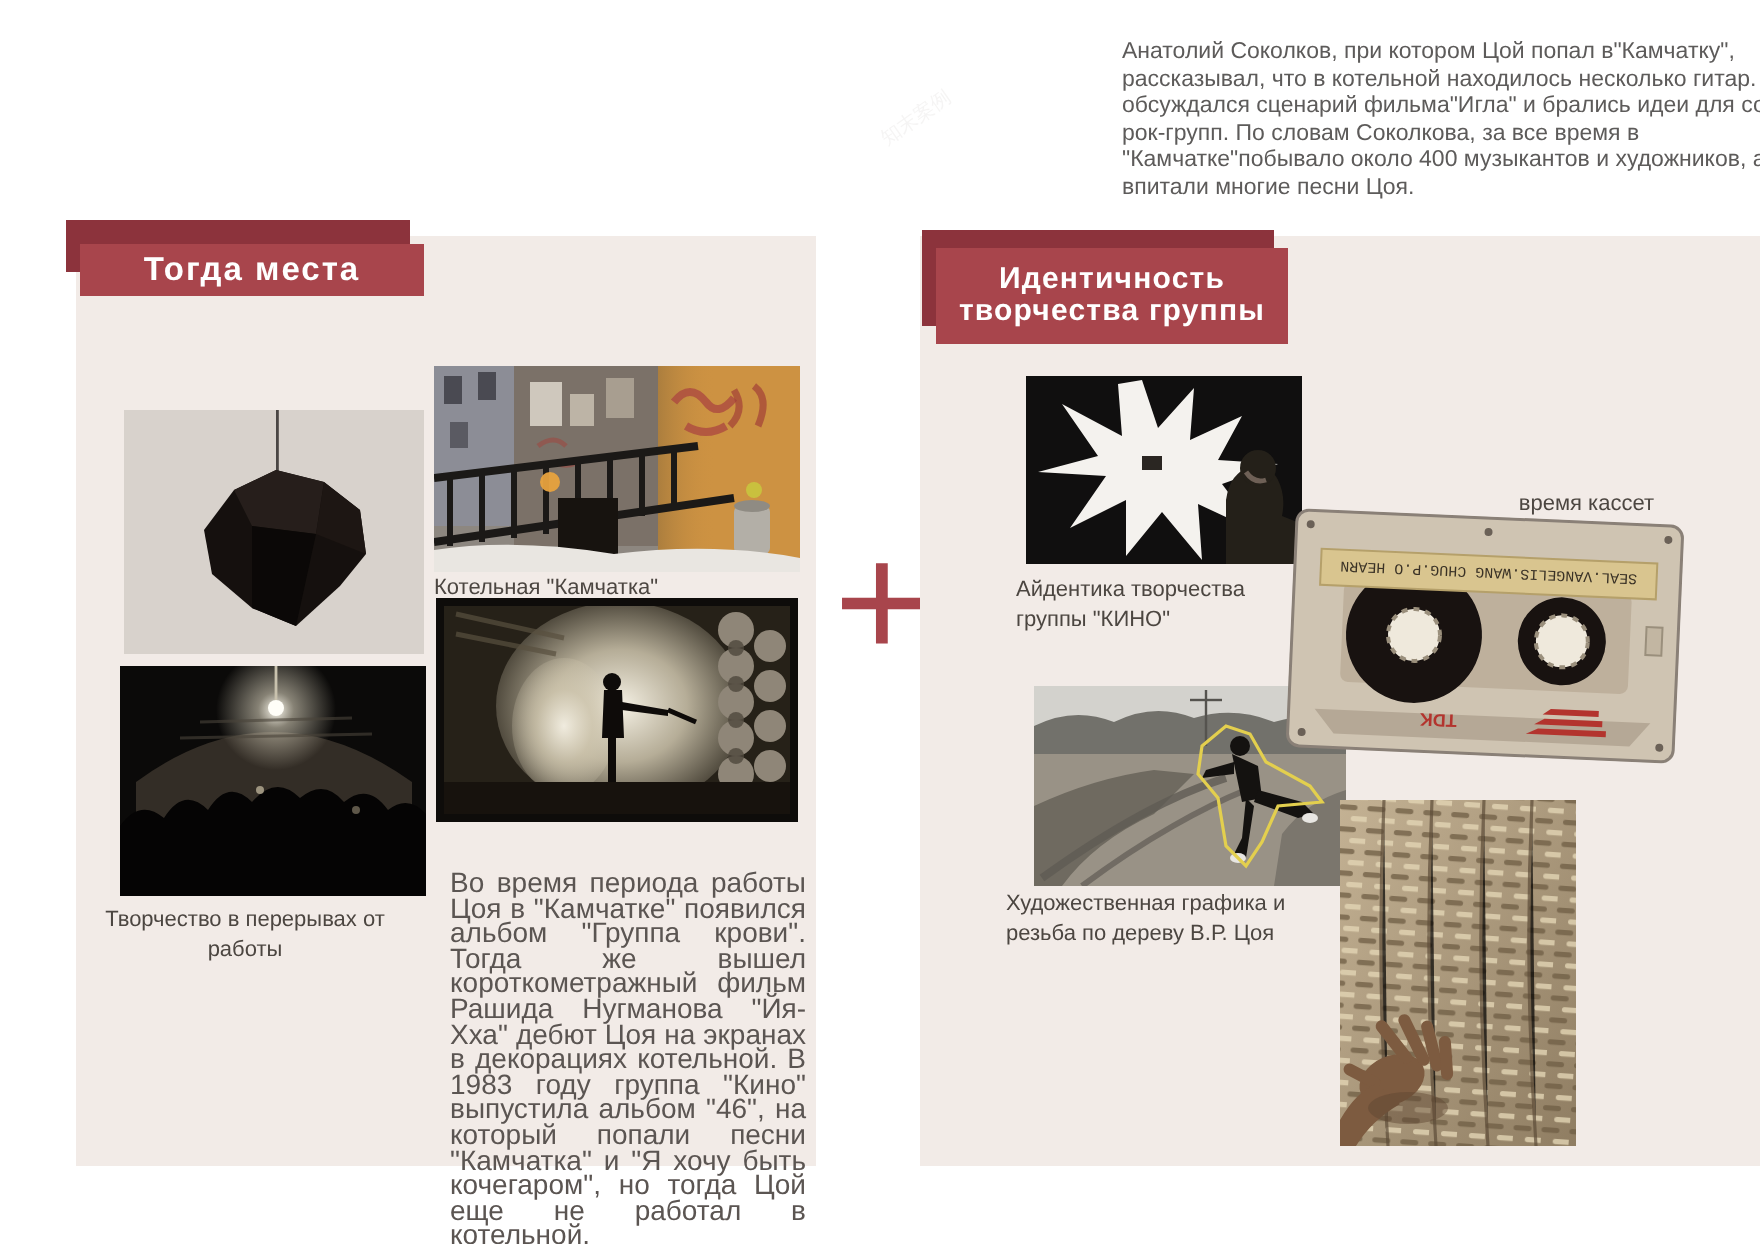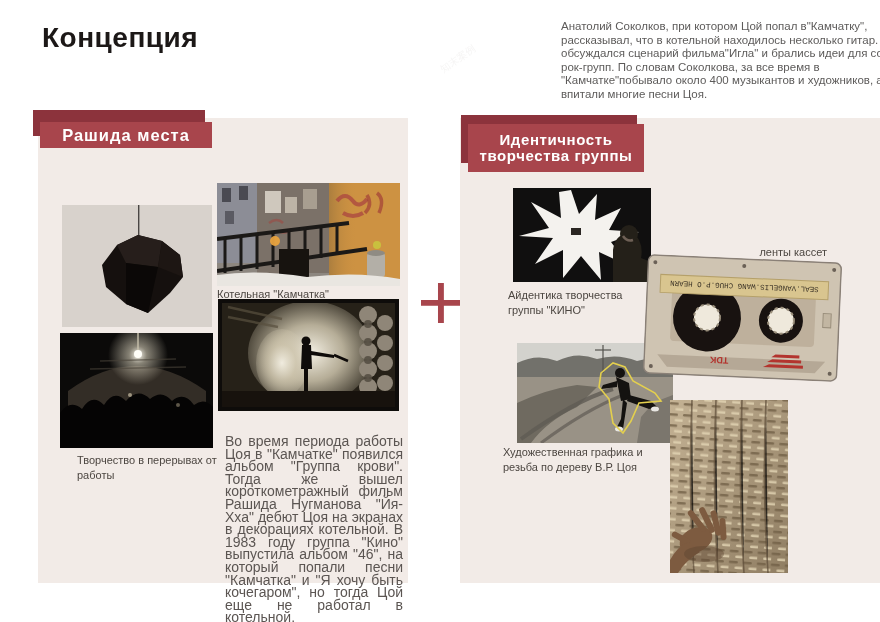--- a/index.html
+++ b/index.html
@@ -27,34 +27,33 @@
         font-size:82px;font-weight:400;line-height:80px;text-align:center;}
   .framed{border:4px solid #0e0c0a;}
   .wm{position:absolute;font-size:10px;color:#8a7f7a;opacity:.08;transform:rotate(-35deg);
         white-space:nowrap;pointer-events:none;}
 </style>
 </head>
 <body>
 
 <div class="page">
 
-  <div class="page-title">Концепция</div>
   <div class="intro-text">Анатолий Соколков, при котором Цой попал в"Камчатку", рассказывал, что в котельной находилось несколько гитар. Там обсуждался сценарий фильма"Игла" и брались идеи для создания рок-групп. По словам Соколкова, за все время в "Камчатке"побывало около 400 музыкантов и художников, а стены впитали многие песни Цоя.</div>
 
   <span class="wm" style="left:110px;top:160px">知末案例</span>
   <span class="wm" style="left:330px;top:160px">知末案例</span>
   <span class="wm" style="left:700px;top:165px">知末案例</span>
   <span class="wm" style="left:838px;top:172px">知末案例</span>
   <span class="wm" style="left:52px;top:385px">知末案例</span>
   <span class="wm" style="left:848px;top:358px">知末案例</span>
   <span class="wm" style="left:132px;top:552px">知末案例</span>
   <span class="wm" style="left:438px;top:52px">知末案例</span>
 
   <div class="panel panel-left">
-    <div class="banner banner-left">Рашида места</div>
+    <div class="banner banner-left">Тогда места</div>
 
     <div class="photo" style="left:24px;top:87px">
       <svg width="150" height="122" viewBox="0 0 150 122">
         <rect width="150" height="122" fill="#d8d2cc"></rect>
         <rect x="76" y="0" width="1.4" height="34" fill="#4a4644"></rect>
         <polygon points="76,30 100,36 118,50 121,72 108,88 86,108 64,99 44,82 40,60 55,40" fill="#15100e"></polygon>
         <polygon points="76,30 100,36 96,62 64,58 55,40" fill="#261e1b"></polygon>
         <polygon points="64,58 96,62 86,108 64,99" fill="#0b0807"></polygon>
         <polygon points="100,36 118,50 121,72 96,62" fill="#1d1613"></polygon>
       </svg>
@@ -151,21 +150,21 @@
         </radialGradient>
         <circle cx="78" cy="22" r="30" fill="url(#bulbglow)"></circle>
         <line x1="78" y1="0" x2="78" y2="17" stroke="#c9c2ae" stroke-width="1.4"></line>
         <circle cx="78" cy="21" r="4" fill="#fffef8"></circle>
         <path d="M30,36 L126,34 M40,28 L116,26" stroke="#4a443a" stroke-width="1.5" opacity=".6"></path>
         <path d="M0,115 L0,80 Q10,66 22,76 Q32,60 44,72 Q54,56 66,68 Q78,54 90,66 Q102,56 112,68 Q124,58 134,72 Q144,64 153,74 L153,115 Z" fill="#050404"></path>
         <circle cx="70" cy="62" r="2" fill="#b8ae96" opacity=".8"></circle>
         <circle cx="118" cy="72" r="2" fill="#9a9078" opacity=".6"></circle>
       </svg>
     </div>
-    <div class="caption" style="left:39px;top:335px;width:153px;text-align:left">Творчество в перерывах от работы</div>
+    <div class="caption" style="left:8px;top:335px;width:153px;text-align:center">Творчество в перерывах от работы</div>
 
     <div class="body-paragraph">Во время периода работы Цоя в "Камчатке" появился альбом "Группа крови". Тогда же вышел короткометражный фильм Рашида Нугманова "Йя-Хха" дебют Цоя на экранах в декорациях котельной. В 1983 году группа "Кино" выпустила альбом "46", на который попали песни "Камчатка" и "Я хочу быть кочегаром", но тогда Цой еще не работал в котельной.</div>
   </div>
 
   <div class="plus-sign">+</div>
 
   <div class="panel panel-right">
     <div class="banner banner-right">Идентичность творчества группы</div>
 
     <div class="photo" style="left:53px;top:70px">
@@ -173,21 +172,21 @@
         <rect width="138" height="94" fill="#100f0f"></rect>
         <polygon fill="#f4f2ee" points="58,2 66,26 84,6 82,32 108,20 96,42 126,44 98,54 116,78 86,64 88,92 68,68 50,90 50,62 22,76 40,50 6,48 36,40 18,14 48,30 46,4"></polygon>
         <rect x="58" y="40" width="10" height="7" fill="#2a2622"></rect>
         <path d="M100,94 L100,62 Q102,48 112,46 Q122,44 126,52 Q130,60 128,70 L138,74 L138,94 Z" fill="#242019"></path>
         <circle cx="116" cy="46" r="9" fill="#242019"></circle>
         <path d="M110,48 q4,6 10,4" stroke="#6e6056" stroke-width="2.5" fill="none"></path>
       </svg>
     </div>
     <div class="caption" style="left:48px;top:170px;width:150px">Айдентика творчества группы "КИНО"</div>
 
-    <div class="caption" style="left:230px;top:127px;width:137px;text-align:right">ленты кассет</div>
+    <div class="caption" style="left:230px;top:127px;width:137px;text-align:right">время кассет</div>
 
     <div class="photo" style="left:57px;top:225px">
       <svg width="156" height="100" viewBox="0 0 156 100">
         <rect width="156" height="100" fill="#d3d2cd"></rect>
         <path d="M0,38 L0,20 Q20,10 40,18 Q60,8 80,16 Q100,10 120,18 Q140,12 156,18 L156,38 Z" fill="#72716b"></path>
         <line x1="86" y1="2" x2="86" y2="30" stroke="#55534e" stroke-width="1.2"></line>
         <line x1="78" y1="7" x2="94" y2="7" stroke="#55534e" stroke-width="1.2"></line>
         <rect x="0" y="34" width="156" height="66" fill="#999286"></rect>
         <path d="M0,100 L0,60 Q30,46 60,42 L80,44 L60,64 Q30,78 14,100 Z" fill="#6f6a60"></path>
         <path d="M4,96 C40,70 70,54 96,46" stroke="#5f5b54" stroke-width="4" fill="none" opacity=".8"></path>

